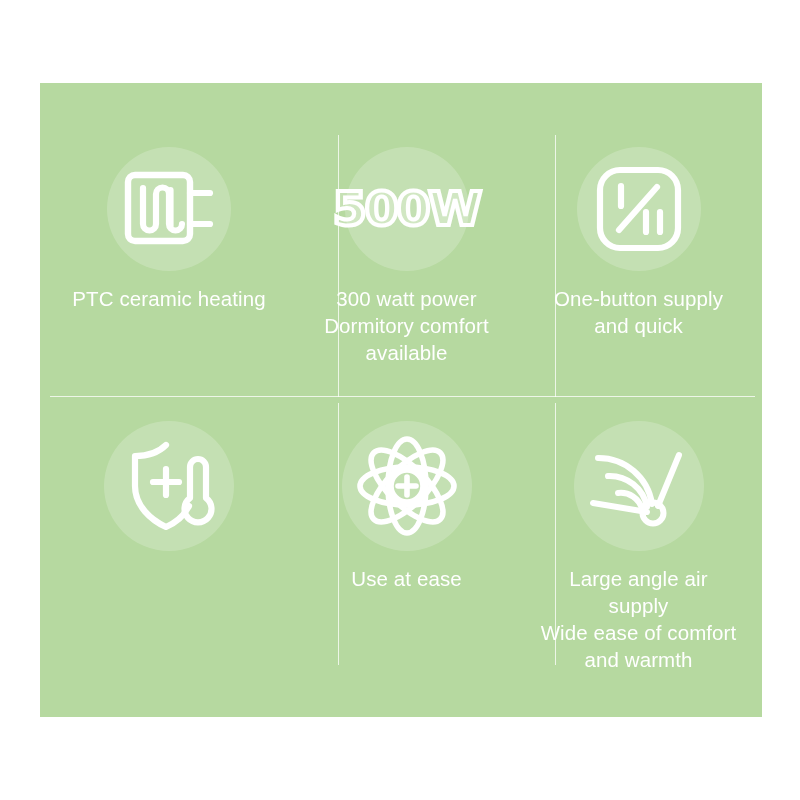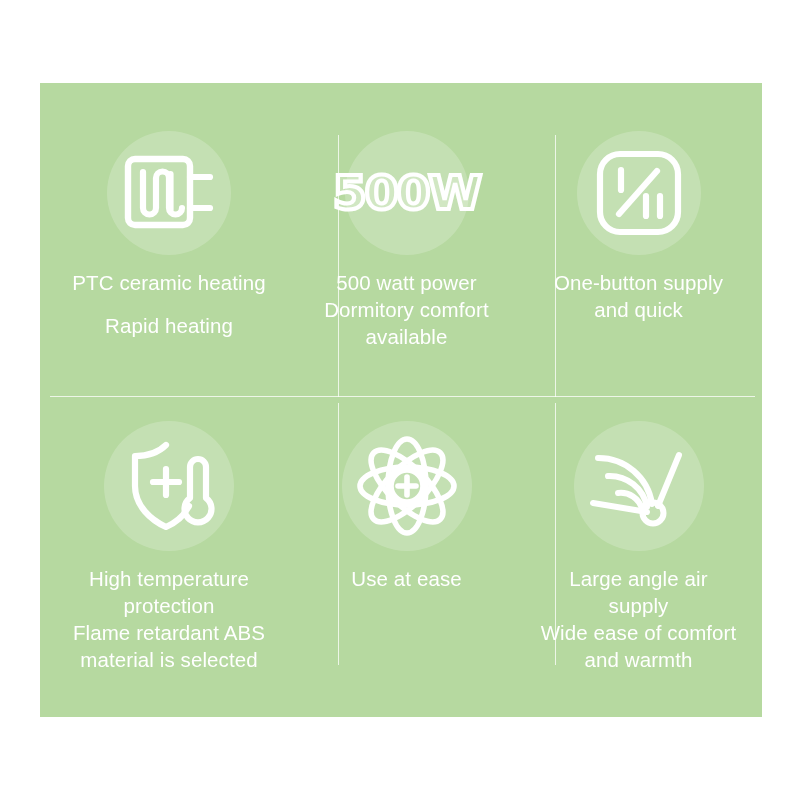--- a/index.html
+++ b/index.html
@@ -44,21 +44,21 @@
 
   .cell {
     position: relative;
     display: flex;
     flex-direction: column;
     align-items: center;
     box-sizing: border-box;
   }
 
   
-  .row1 { padding-top: 48px; }
+  .row1 { padding-top: 48px; margin-top: 16px; }
   
   .row2 { padding-top: 25px; }
 
   .icon-wrap {
     position: relative;
     width: 124px;
     height: 124px;
     border-radius: 50%;
     background: rgba(255,255,255,0.20);
     display: flex;
@@ -130,30 +130,29 @@
           <svg width="92" height="82" viewBox="0 0 92 82" fill="none">
             <rect x="5" y="7" width="62" height="66" rx="7" ry="7" stroke="#ffffff" stroke-width="6.4" fill="none"></rect>
             <path d="M20 20 L20 56 A6.5 6.5 0 0 0 33 56 L33 26 A6.5 6.5 0 0 1 46 26 L46 56 A6.5 6.5 0 0 0 59 56" stroke="#ffffff" stroke-width="6.2" fill="none" stroke-linecap="round" stroke-linejoin="round"></path>
             <line x1="47.5" y1="22" x2="47.5" y2="58" stroke="#ffffff" stroke-width="6.2" stroke-linecap="round"></line>
             <line x1="67" y1="25" x2="87" y2="25" stroke="#ffffff" stroke-width="6.2" stroke-linecap="round"></line>
             <line x1="67" y1="56" x2="87" y2="56" stroke="#ffffff" stroke-width="6.2" stroke-linecap="round"></line>
           </svg>
         </div>
         <div class="caption loose">
           <span class="ln">PTC ceramic heating</span>
-          <span class="ln">Rapid heating</span>
         </div>
       </div>
 
       <div class="cell row1">
         <div class="icon-wrap">
           <span class="wattmark">500W</span>
         </div>
         <div class="caption">
-          <span class="ln">500 watt power</span>
+          <span class="ln">300 watt power</span>
           <span class="ln">Dormitory comfort</span>
           <span class="ln">available</span>
         </div>
       </div>
 
       <div class="cell row1">
         <div class="icon-wrap">
           <svg width="88" height="88" viewBox="0 0 88 88" fill="none">
             <rect x="5" y="5" width="78" height="78" rx="20" ry="20" stroke="#ffffff" stroke-width="6.2" fill="none"></rect>
             <line x1="26" y1="21" x2="26" y2="41" stroke="#ffffff" stroke-width="6.2" stroke-linecap="round"></line>
@@ -169,26 +168,20 @@
       </div>
 
       <div class="cell row2">
         <div class="icon-wrap">
           <svg width="94" height="92" viewBox="0 0 94 92" fill="none">
             <path d="M44 5 C36 13 24 16 13 16 L13 46 C13 66 29 80 44 87 C53 83 62 76 67 66" stroke="#ffffff" stroke-width="6.2" fill="none" stroke-linecap="round" stroke-linejoin="round"></path>
             <line x1="44" y1="29" x2="44" y2="55" stroke="#ffffff" stroke-width="6.2" stroke-linecap="round"></line>
             <line x1="31" y1="42" x2="57" y2="42" stroke="#ffffff" stroke-width="6.2" stroke-linecap="round"></line>
             <path d="M68 27 A8 8 0 0 1 84 27 L84 58 A13.5 13.5 0 1 1 68 58 Z" stroke="#ffffff" stroke-width="6.2" fill="none" stroke-linejoin="round"></path>
           </svg>
-        </div>
-        <div class="caption">
-          <span class="ln">High temperature</span>
-          <span class="ln">protection</span>
-          <span class="ln">Flame retardant ABS</span>
-          <span class="ln">material is selected</span>
         </div>
       </div>
 
       <div class="cell row2">
         <div class="icon-wrap">
           <svg width="102" height="102" viewBox="0 0 102 102" fill="none">
             <g stroke="#ffffff" stroke-width="5.6" fill="none">
               <ellipse cx="51" cy="51" rx="47" ry="19"></ellipse>
               <ellipse cx="51" cy="51" rx="47" ry="19" transform="rotate(45 51 51)"></ellipse>
               <ellipse cx="51" cy="51" rx="47" ry="19" transform="rotate(90 51 51)"></ellipse>

